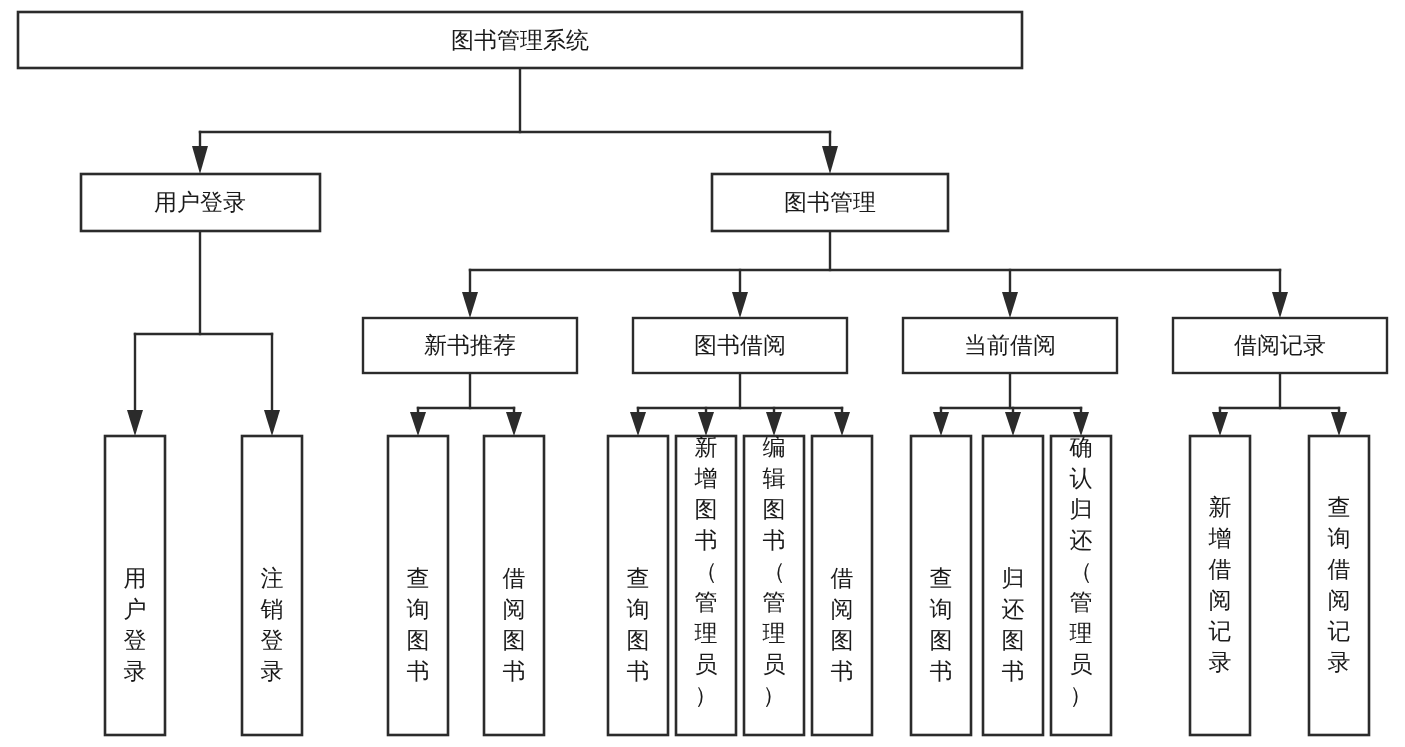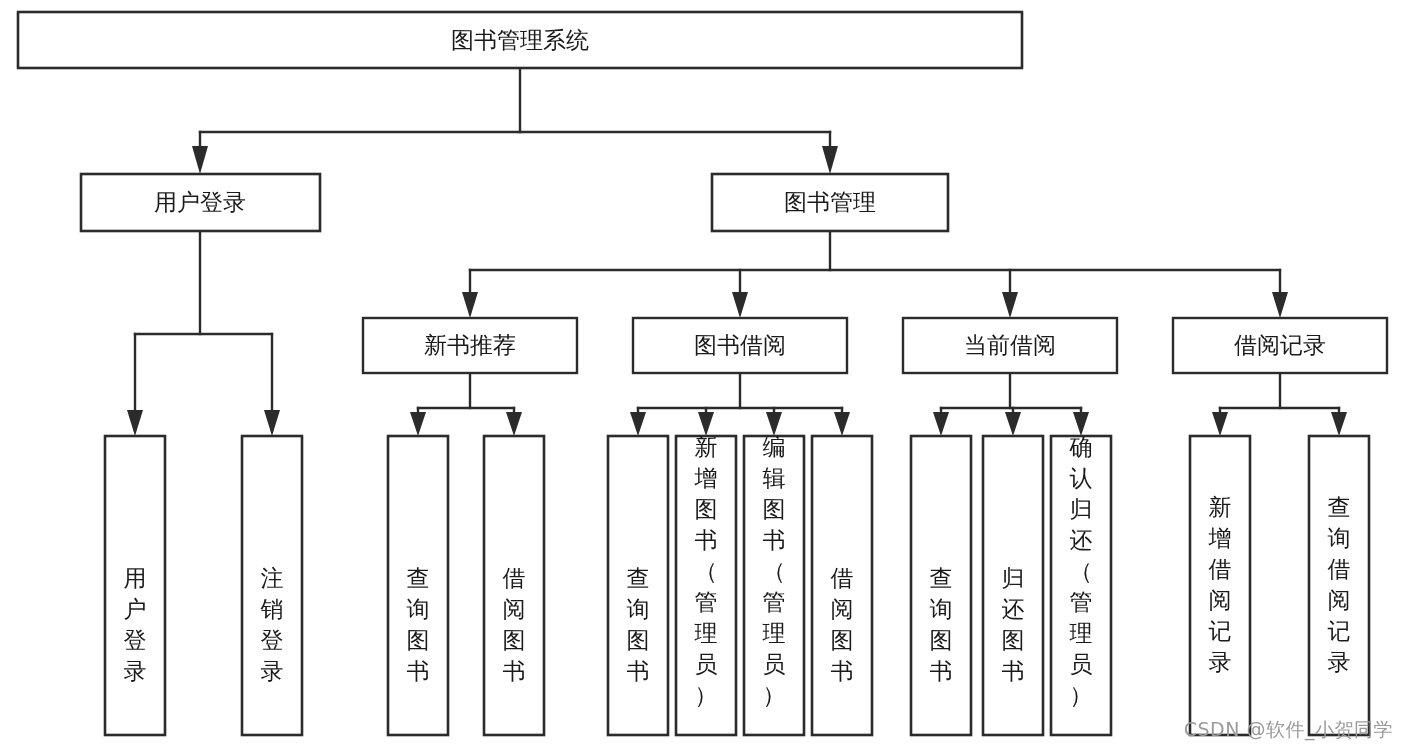--- a/index.html
+++ b/index.html
@@ -243,14 +243,13 @@
         <text class="leaf-label" x="1220" y="515"><tspan x="1220" y="515">新</tspan><tspan x="1220" y="546">增</tspan><tspan x="1220" y="577">借</tspan><tspan x="1220" y="608">阅</tspan><tspan x="1220" y="639">记</tspan><tspan x="1220" y="670">录</tspan></text>
       </g>
 
       <g>
         <rect class="node-box" x="1309" y="436" width="60" height="299"></rect>
         <text class="leaf-label" x="1339" y="515"><tspan x="1339" y="515">查</tspan><tspan x="1339" y="546">询</tspan><tspan x="1339" y="577">借</tspan><tspan x="1339" y="608">阅</tspan><tspan x="1339" y="639">记</tspan><tspan x="1339" y="670">录</tspan></text>
       </g>
     </g>
   </svg>
 
-  <div class="watermark-text">CSDN @软件_小贺同学</div>
 </div>
 
 </body></html>

